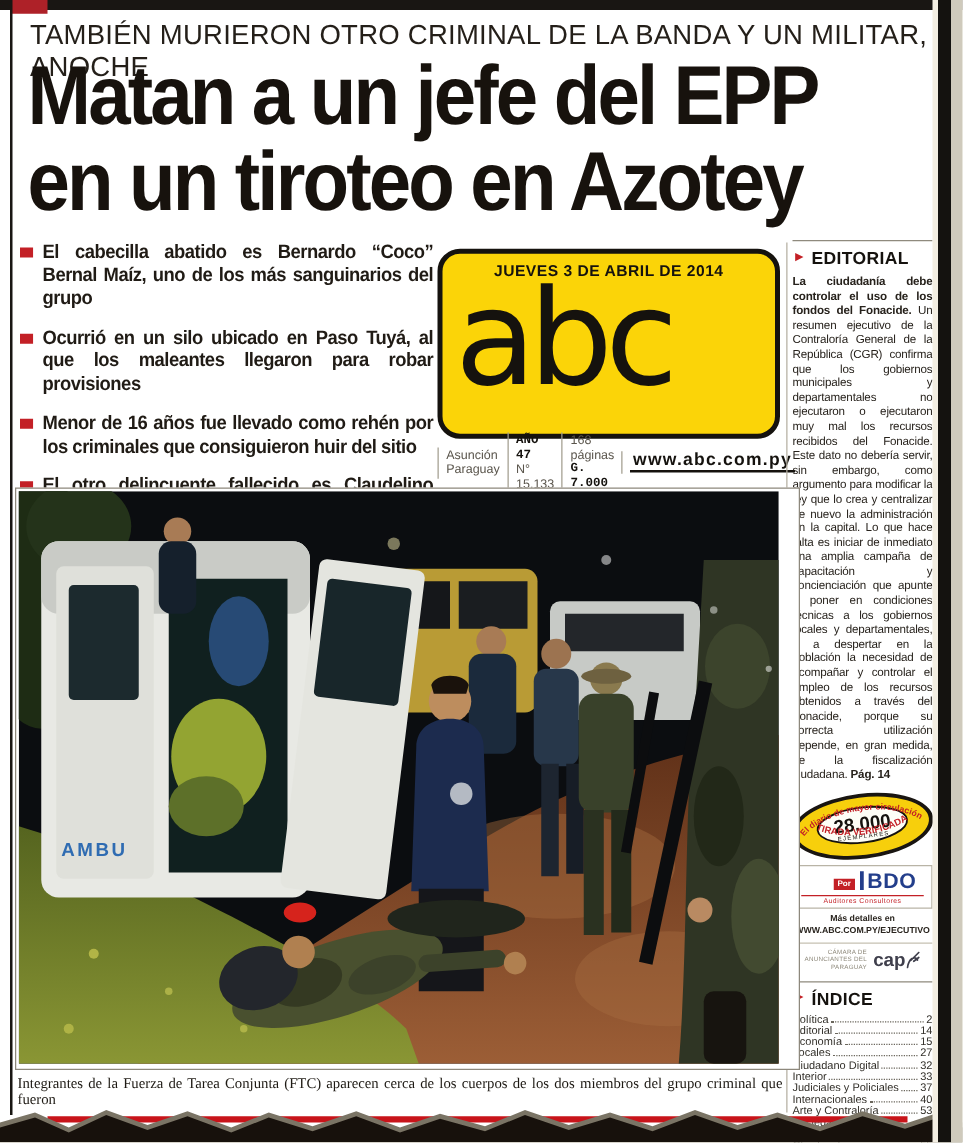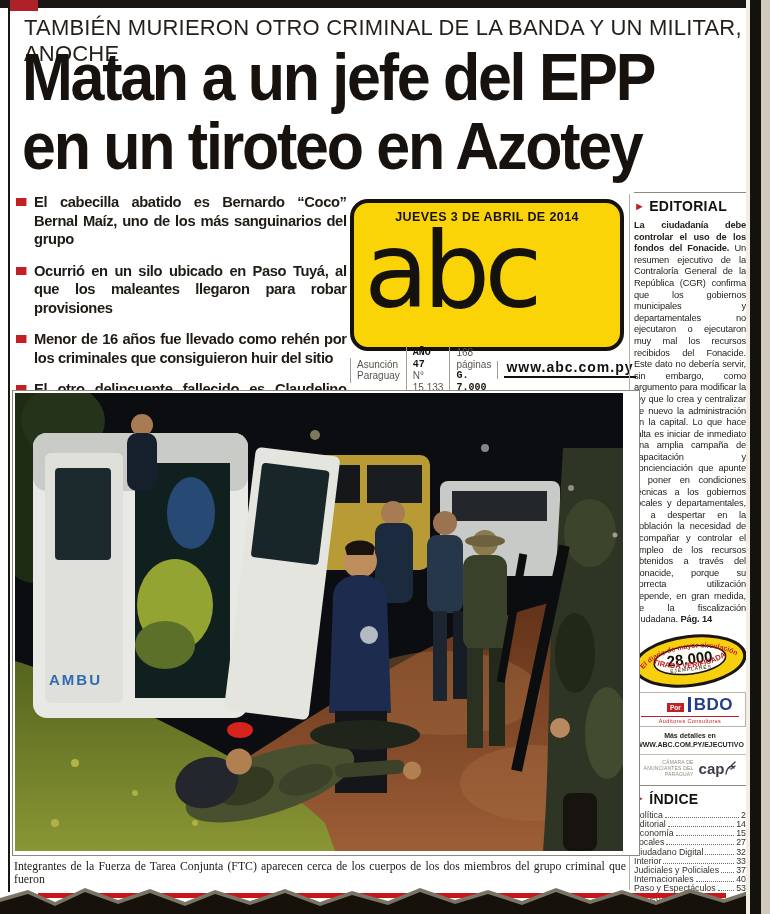--- a/index.html
+++ b/index.html
@@ -230,21 +230,21 @@
           <span>Judiciales y Policiales</span>
           <span class="leader"></span>
           <span>37</span>
         </div>
       <div class="idx-row">
           <span>Internacionales</span>
           <span class="leader"></span>
           <span>40</span>
         </div>
       <div class="idx-row">
-          <span>Paso y Espectáculos</span>
+          <span>Arte y Contraloría</span>
           <span class="leader"></span>
           <span>53</span>
         </div>
       <div class="idx-row">
           <span>Sociedad</span>
           <span class="leader"></span>
           <span>46</span>
         </div>
       <div class="idx-row">
           <span>Entretenimientos</span>

